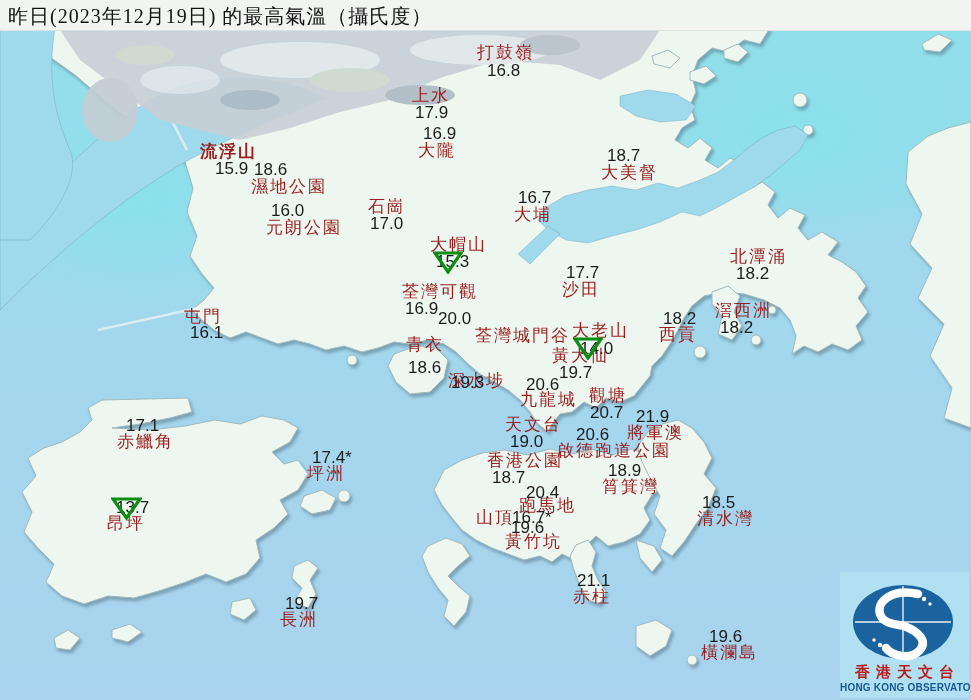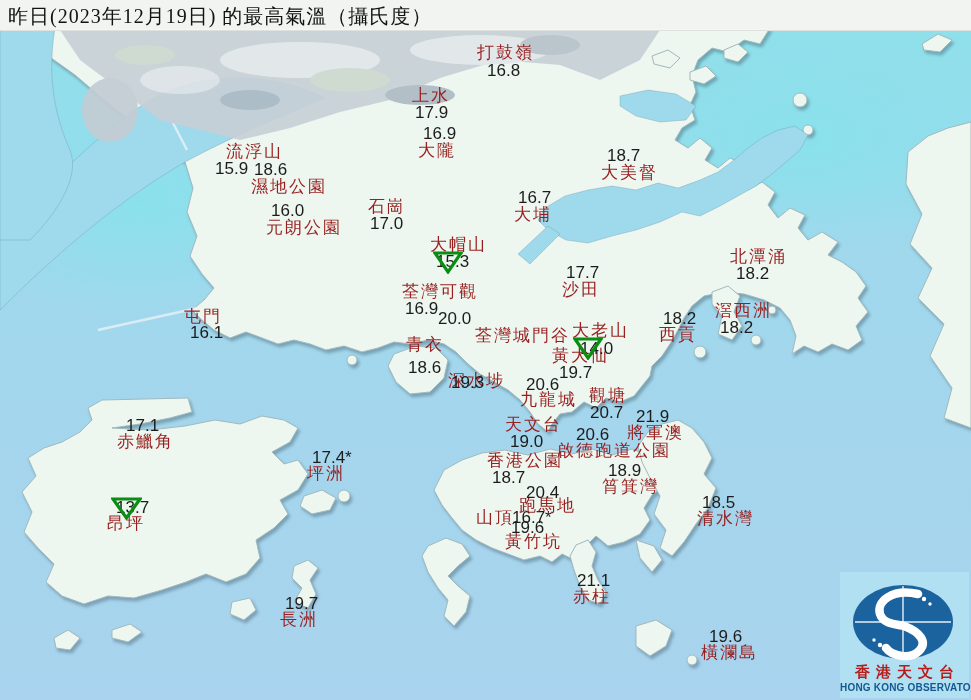--- a/index.html
+++ b/index.html
@@ -115,21 +115,21 @@
     </g>
   </svg>
 
   <div id="station-layer">
       <span class="sname" style="left: 477px; top: 44px; font-family: Liberation Serif, serif;">打鼓嶺</span>
       <span class="sval" style="left: 487px; top: 62px;">16.8</span>
       <span class="sname" style="left: 412px; top: 87px;">上水</span>
       <span class="sval" style="left: 415px; top: 104px;">17.9</span>
       <span class="sname" style="left: 418px; top: 142px;">大隴</span>
       <span class="sval" style="left: 423px; top: 125px;">16.9</span>
-      <span class="sname" style="left: 226px; top: 143px;">流浮山</span>
+      <span class="sname" style="left: 200px; top: 143px; font-weight: bold;">流浮山</span>
       <span class="sval" style="left: 215px; top: 160px;">15.9</span>
       <span class="sname" style="left: 251px; top: 178px;">濕地公園</span>
       <span class="sval" style="left: 254px; top: 161px;">18.6</span>
       <span class="sname" style="left: 266px; top: 219px;">元朗公園</span>
       <span class="sval" style="left: 271px; top: 202px;">16.0</span>
       <span class="sname" style="left: 368px; top: 198px;">石崗</span>
       <span class="sval" style="left: 370px; top: 215px;">17.0</span>
       <span class="sname" style="left: 514px; top: 206px;">大埔</span>
       <span class="sval" style="left: 518px; top: 189px;">16.7</span>
       <span class="sname" style="left: 601px; top: 164px;">大美督</span>

